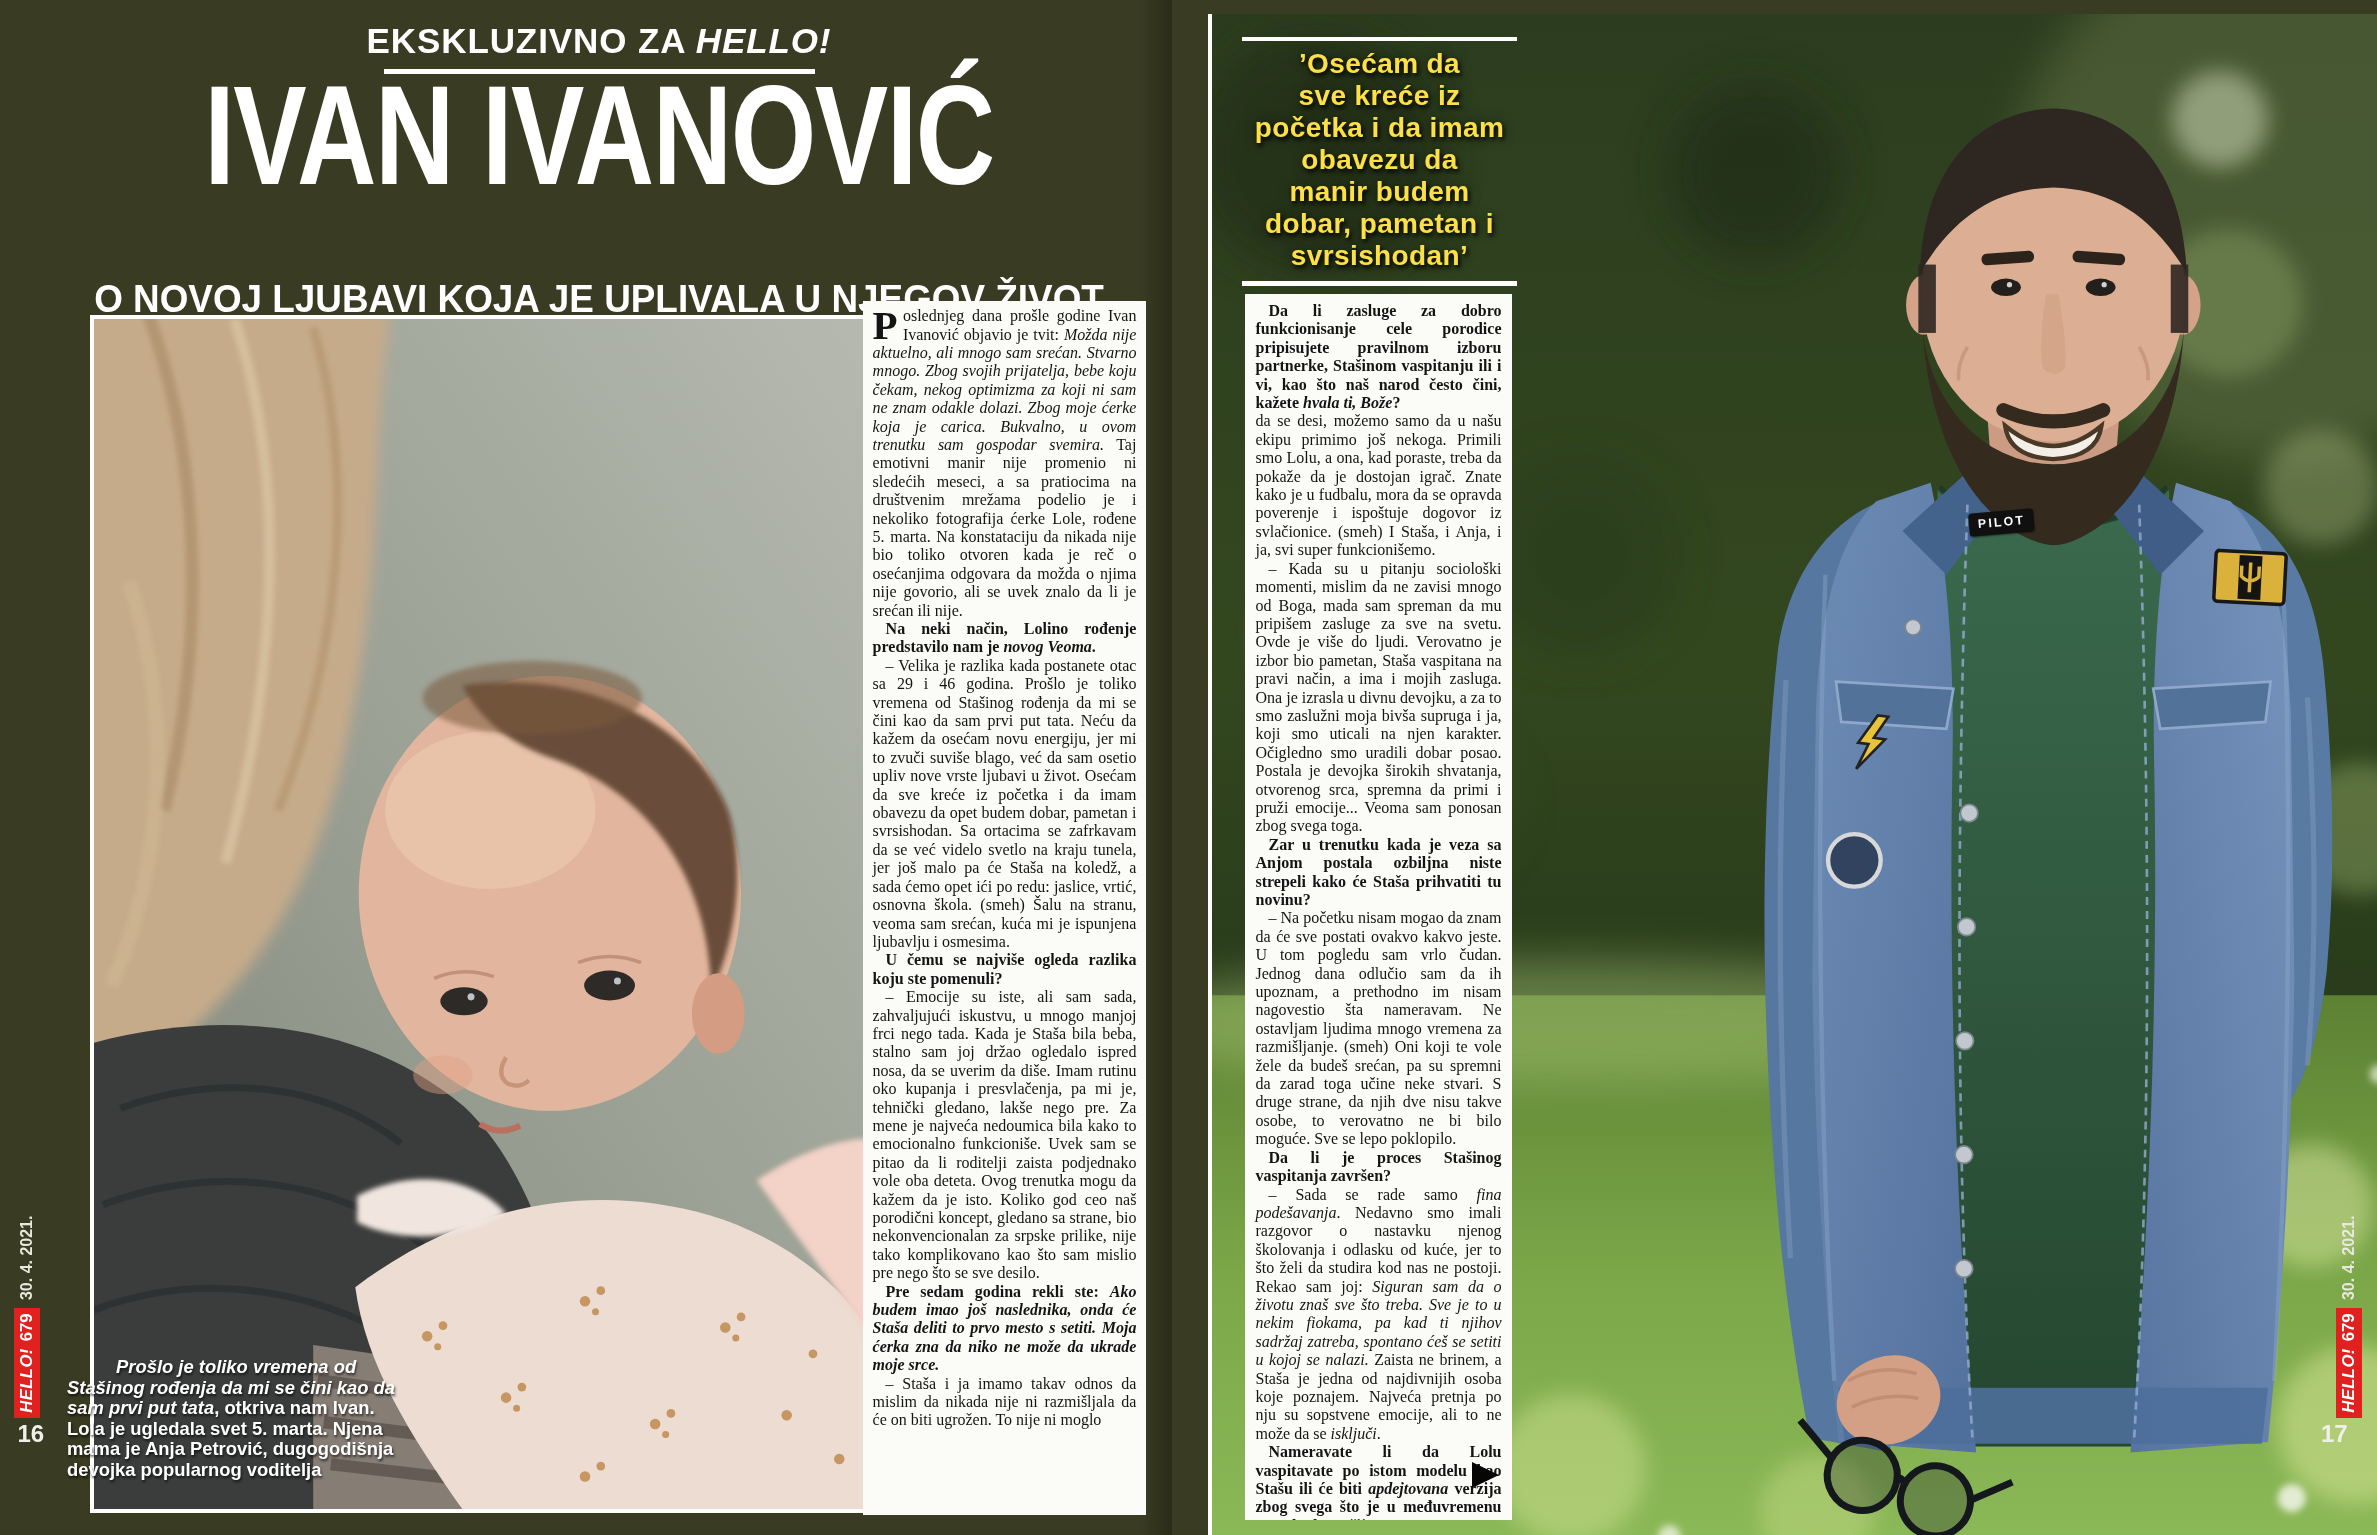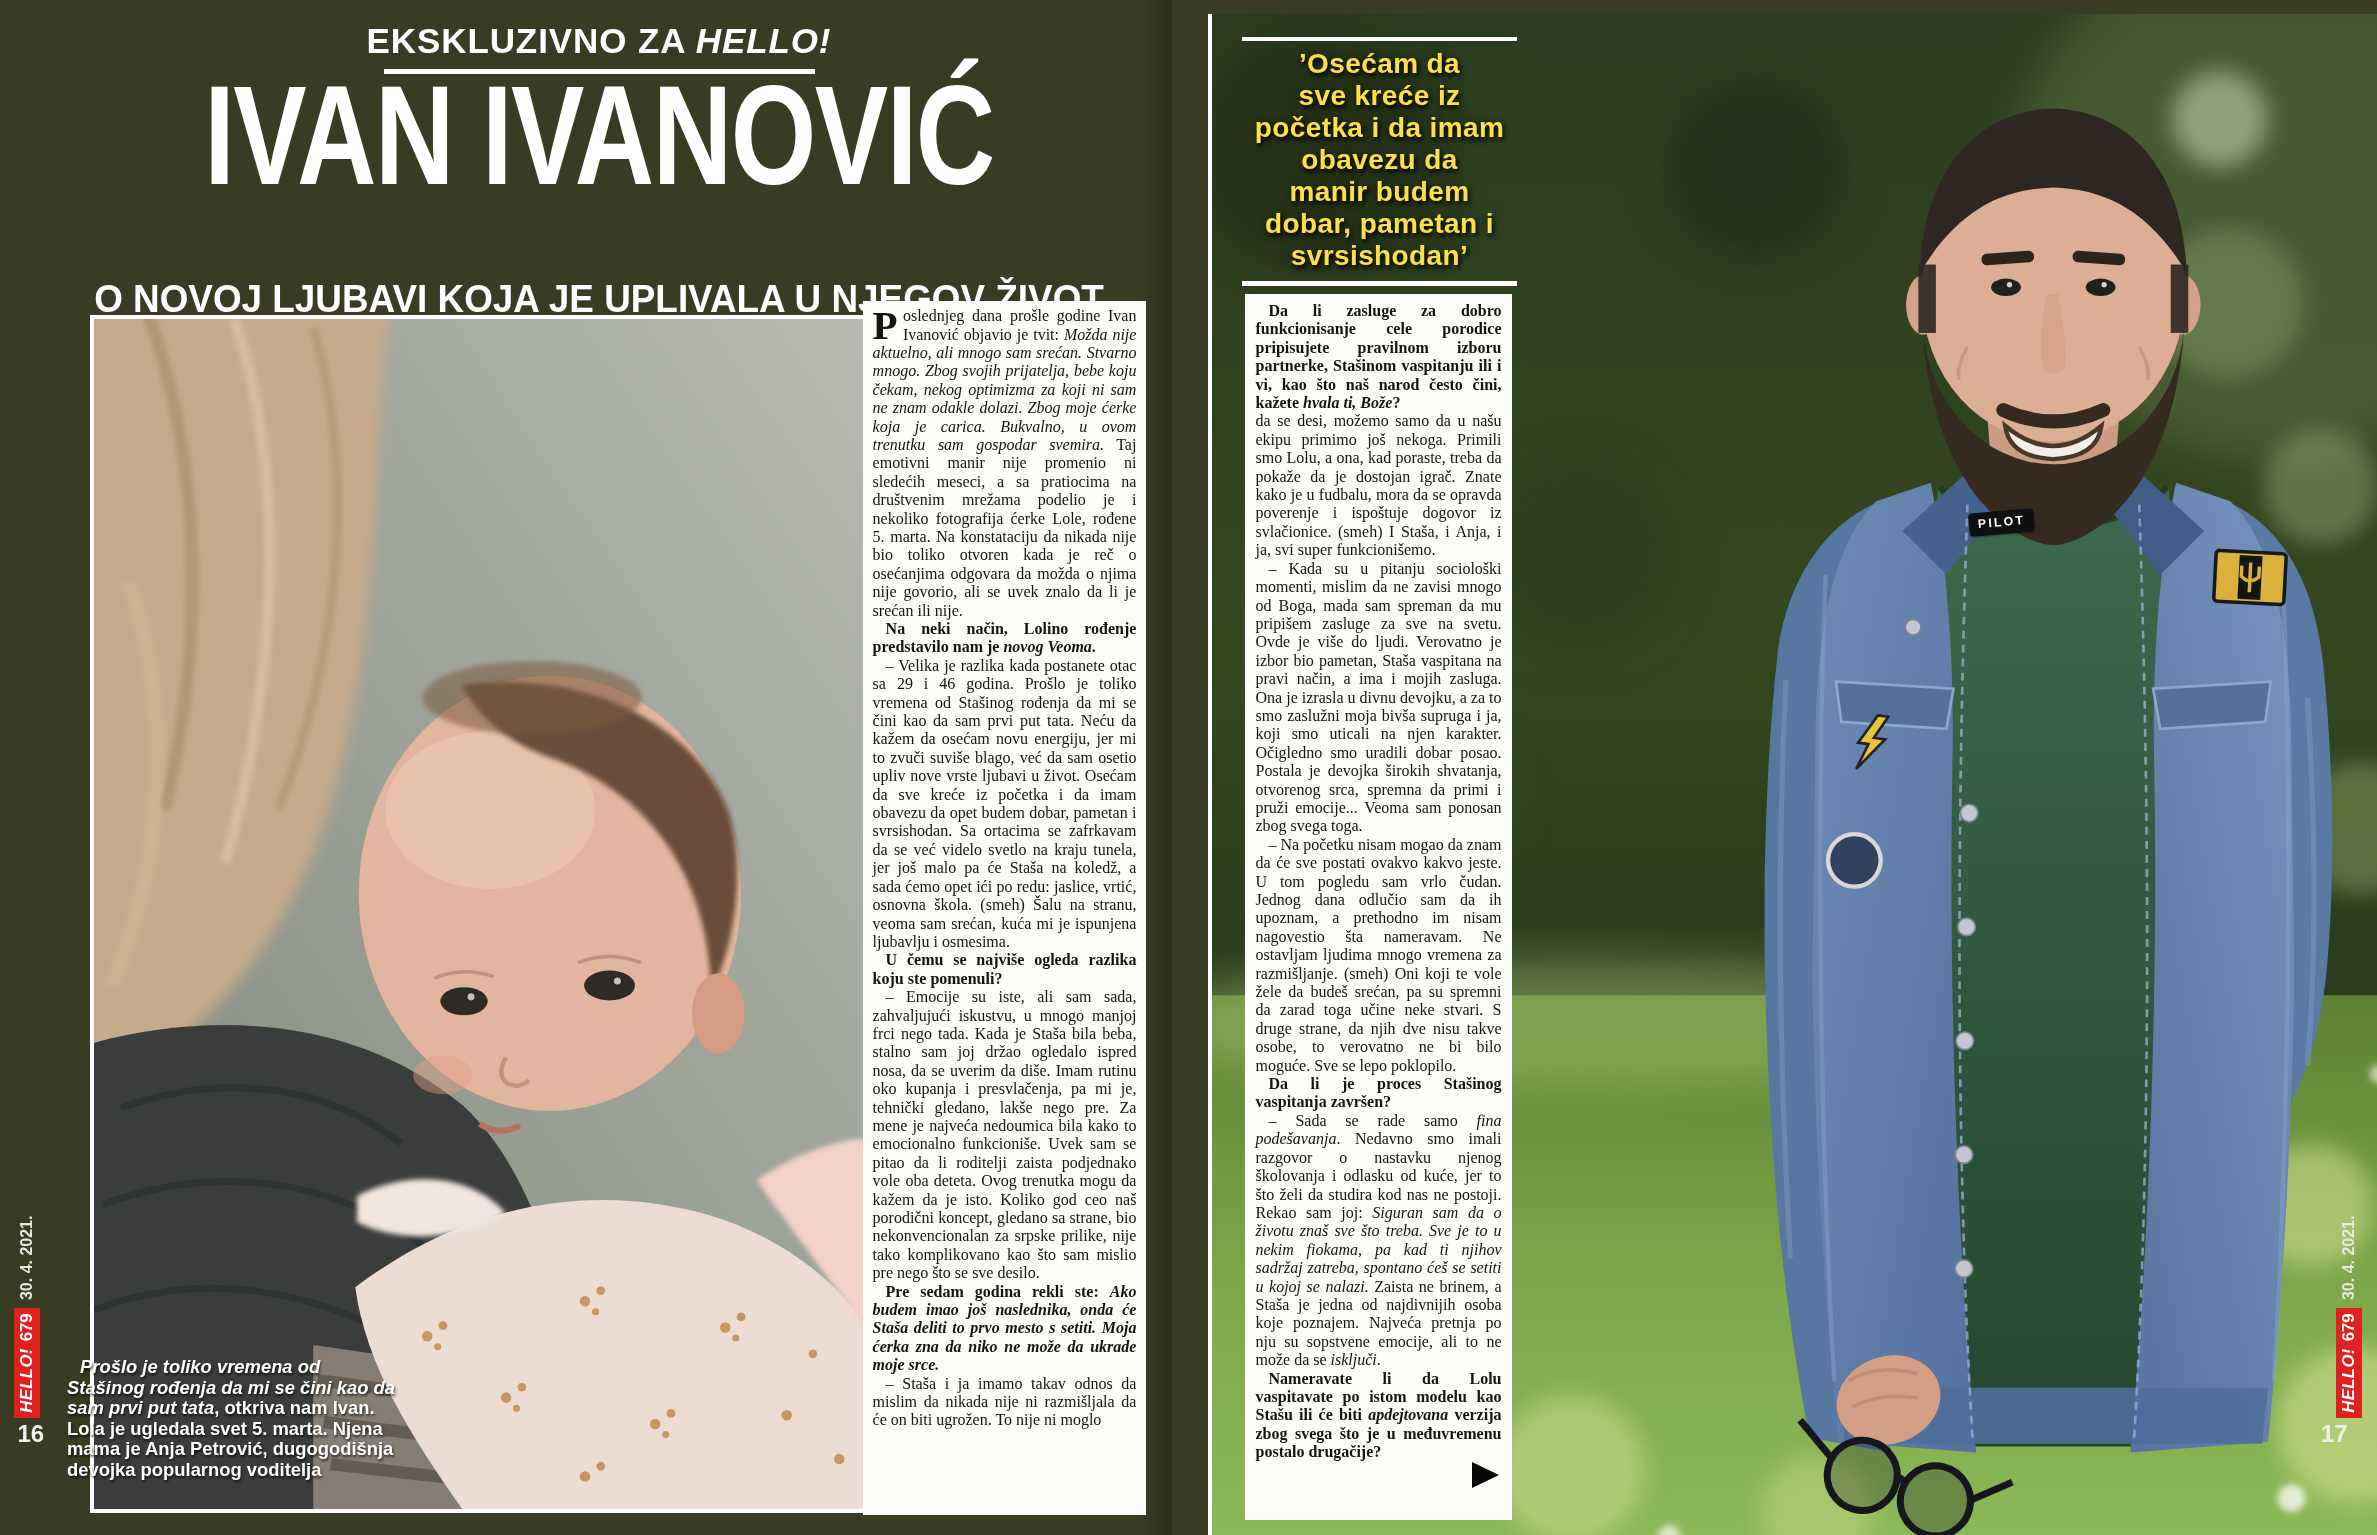--- a/index.html
+++ b/index.html
@@ -24,21 +24,21 @@
   
   .baby-photo{left:50px;top:301px;width:805px;height:1198px;
     border:4.4px solid #fff;box-sizing:border-box;overflow:hidden;background:#8d9184;}
   .man-photo{left:1168px;top:0;width:1209px;height:1535px;
     border-left:4.4px solid #fff;box-sizing:border-box;overflow:hidden;background:#2c3b21;}
   .baby-photo svg,.man-photo svg{display:block;width:100%;height:100%;}
   
   .photo-caption{left:67px;top:1357px;width:331px;color:#fff;}
   .photo-caption .para{margin:0;font-weight:700;font-size:18.4px;line-height:20.6px;
     text-shadow:0.9px 1.8px 2.6px rgba(0,0,0,.7);text-align:left;}
-  .photo-caption .it{font-style:italic;}
+  .photo-caption .it{font-style:italic;margin-left:36px;}
   
   .article-col{
     background:#fbfbf7;box-sizing:border-box;
     font-family:"Liberation Serif",serif;font-size:16px;line-height:18.4px;color:#141414;
     text-align:justify;overflow:hidden;
   }
   .col-left{left:863px;top:301px;width:283px;height:1214px;padding:6.1px 9.6px;}
   .col-right{left:1245px;top:294px;width:267px;height:1226px;padding:8px 10.5px;}
   .para{margin:0;text-indent:13px;}
   .para.lead,.para.cont{text-indent:0;}
@@ -367,20 +367,21 @@
       <div class="quote-line">dobar, pametan i</div>
       <div class="quote-line">svrsishodan’</div>
     </div>
   <div class="quote-rule"></div>
 </aside>
 
 <section class="abs article-col col-right">
     <p class="para q"><span>Da li zasluge za dobro funkcionisanje cele porodice pripisujete pravilnom izboru partnerke, Stašinom vaspitanju ili i vi, kao što naš narod često čini, kažete </span><span class="it">hvala ti, Bože</span><span>?</span></p>
     <p class="para cont"><span>da se desi, možemo samo da u našu ekipu primimo još nekoga. Primili smo Lolu, a ona, kad poraste, treba da pokaže da je dostojan igrač. Znate kako je u fudbalu, mora da se opravda poverenje i ispoštuje dogovor iz svlačionice. (smeh) I Staša, i Anja, i ja, svi super funkcionišemo.</span></p>
     <p class="para body"><span>– Kada su u pitanju sociološki momenti, mislim da ne zavisi mnogo od Boga, mada sam spreman da mu pripišem zasluge za sve na svetu. Ovde je više do ljudi. Verovatno je izbor bio pametan, Staša vaspitana na pravi način, a ima i mojih zasluga. Ona je izrasla u divnu devojku, a za to smo zaslužni moja bivša supruga i ja, koji smo uticali na njen karakter. Očigledno smo uradili dobar posao. Postala je devojka širokih shvatanja, otvorenog srca, spremna da primi i pruži emocije... Veoma sam ponosan zbog svega toga.</span></p>
+    <p class="para q"><span>Zar u trenutku kada je veza sa Anjom postala ozbiljna niste strepeli kako će Staša prihvatiti tu novinu?</span></p>
     <p class="para body"><span>– Na početku nisam mogao da znam da će sve postati ovakvo kakvo jeste. U tom pogledu sam vrlo čudan. Jednog dana odlučio sam da ih upoznam, a prethodno im nisam nagovestio šta nameravam. Ne ostavljam ljudima mnogo vremena za razmišljanje. (smeh) Oni koji te vole žele da budeš srećan, pa su spremni da zarad toga učine neke stvari. S druge strane, da njih dve nisu takve osobe, to verovatno ne bi bilo moguće. Sve se lepo poklopilo.</span></p>
     <p class="para q"><span>Da li je proces Stašinog vaspitanja završen?</span></p>
     <p class="para body"><span>– Sada se rade samo </span><span class="it">fina podešavanja</span><span>. Nedavno smo imali razgovor o nastavku njenog školovanja i odlasku od kuće, jer to što želi da studira kod nas ne postoji. Rekao sam joj: </span><span class="it">Siguran sam da o životu znaš sve što treba. Sve je to u nekim fiokama, pa kad ti njihov sadržaj zatreba, spontano ćeš se setiti u kojoj se nalazi.</span><span> Zaista ne brinem, a Staša je jedna od najdivnijih osoba koje poznajem. Najveća pretnja po nju su sopstvene emocije, ali to ne može da se </span><span class="it">isključi</span><span>.</span></p>
     <p class="para q"><span>Nameravate li da Lolu vaspitavate po istom modelu kao Stašu ili će biti </span><span class="it">apdejtovana</span><span> verzija zbog svega što je u međuvremenu postalo drugačije?</span></p>
   </section>
 
 <div class="abs continuation-arrow"></div>
 
 <div class="abs tab tab-right">
   <div class="tab-inner">

